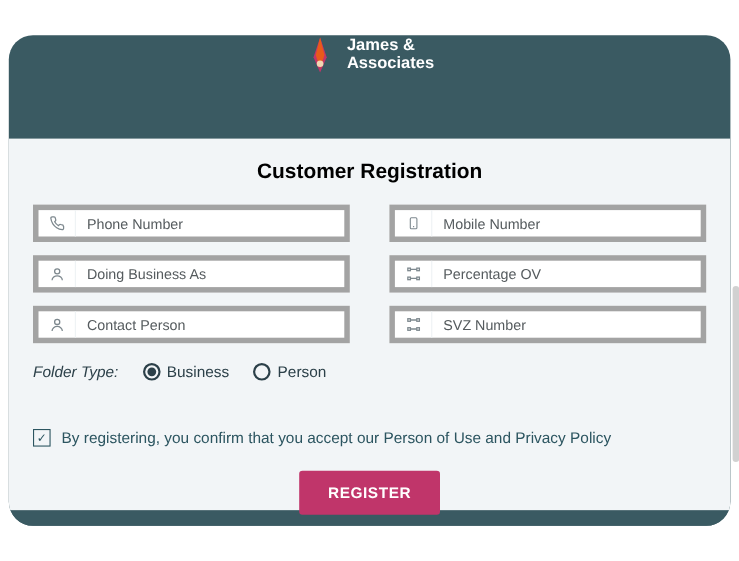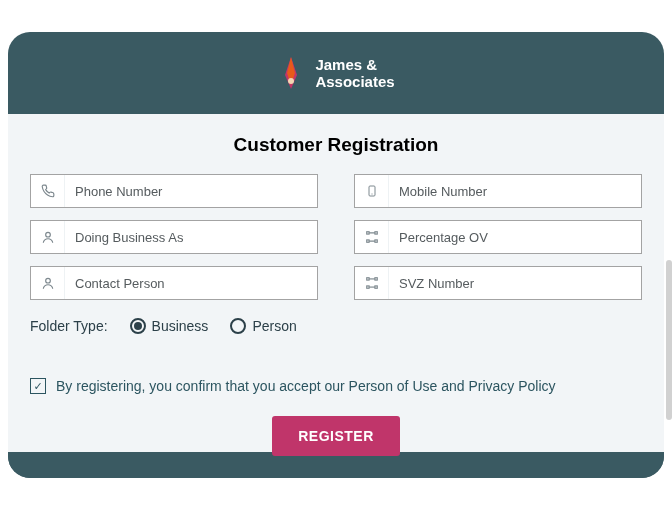--- a/index.html
+++ b/index.html
@@ -5,56 +5,56 @@
   * { box-sizing: border-box; margin: 0; padding: 0; }
   html, body { width: 672px; height: 510px; font-family: -apple-system, BlinkMacSystemFont, "Segoe UI", Arial, sans-serif; background: #fff; }
   .frame {
     width: 672px; height: 510px; background: #fff; position: relative; overflow: hidden;
   }
   .device {
     position: absolute; top: 32px; left: 8px; right: 8px; bottom: 32px;
     background: #3a5a62; border-radius: 22px; overflow: hidden;
   }
   .header {
-    height: 82px; display: flex; align-items: center; justify-content: center;
+    height: 94px; display: flex; justify-content: center;
     gap: 10px;
   }
   .logo {
     width: 28px; height: 36px;
   }
   .brand {
     color: #fff; font-weight: 600; font-size: 15px; line-height: 1.15;
   }
   .content {
     background: #f2f5f7; height: calc(100% - 82px - 26px); padding: 20px 22px 18px 22px;
   }
   .title {
     text-align: center; color: #000000; font-weight: 700; font-size: 19px; margin-bottom: 18px;
   }
   .grid {
     display: grid; grid-template-columns: 1fr 1fr; column-gap: 36px; row-gap: 12px;
   }
   .field {
     display: flex; align-items: center; background: #fff; height: 34px;
-    border: 1px solid #a3a3a3;
+    border: 5px solid #a3a3a3;
   }
   .field .icon {
     width: 34px; display: flex; align-items: center; justify-content: center;
     color: #7d888e; font-size: 14px; border-right: 1px solid #eef2f4; height: 100%;
   }
   .field input {
     flex: 1; border: none; outline: none; background: transparent; height: 100%;
     padding: 0 10px; font-size: 13px; color: #333;
   }
   .field input::placeholder { color: #555b5e; }
   .radio-row {
     display: flex; align-items: center; gap: 22px; margin-top: 18px;
     color: #2c4049; font-size: 14px;
   }
-  .radio-label { font-weight: 400; }
+  .radio-label { font-weight: 400; font-style: italic; }
   .radio-opts { display: flex; gap: 22px; align-items: center; }
   .radio {
     display: flex; align-items: flex-end; gap: 6px; cursor: pointer; color: #2c4049;
   }
   .radio .circle {
     width: 16px; height: 16px; border: 2px solid #2c4049; border-radius: 50%;
     display: inline-flex; align-items: center; justify-content: center;
   }
   .radio.checked .circle::after {
     content: ""; width: 8px; height: 8px; background: #2c4049; border-radius: 50%;

